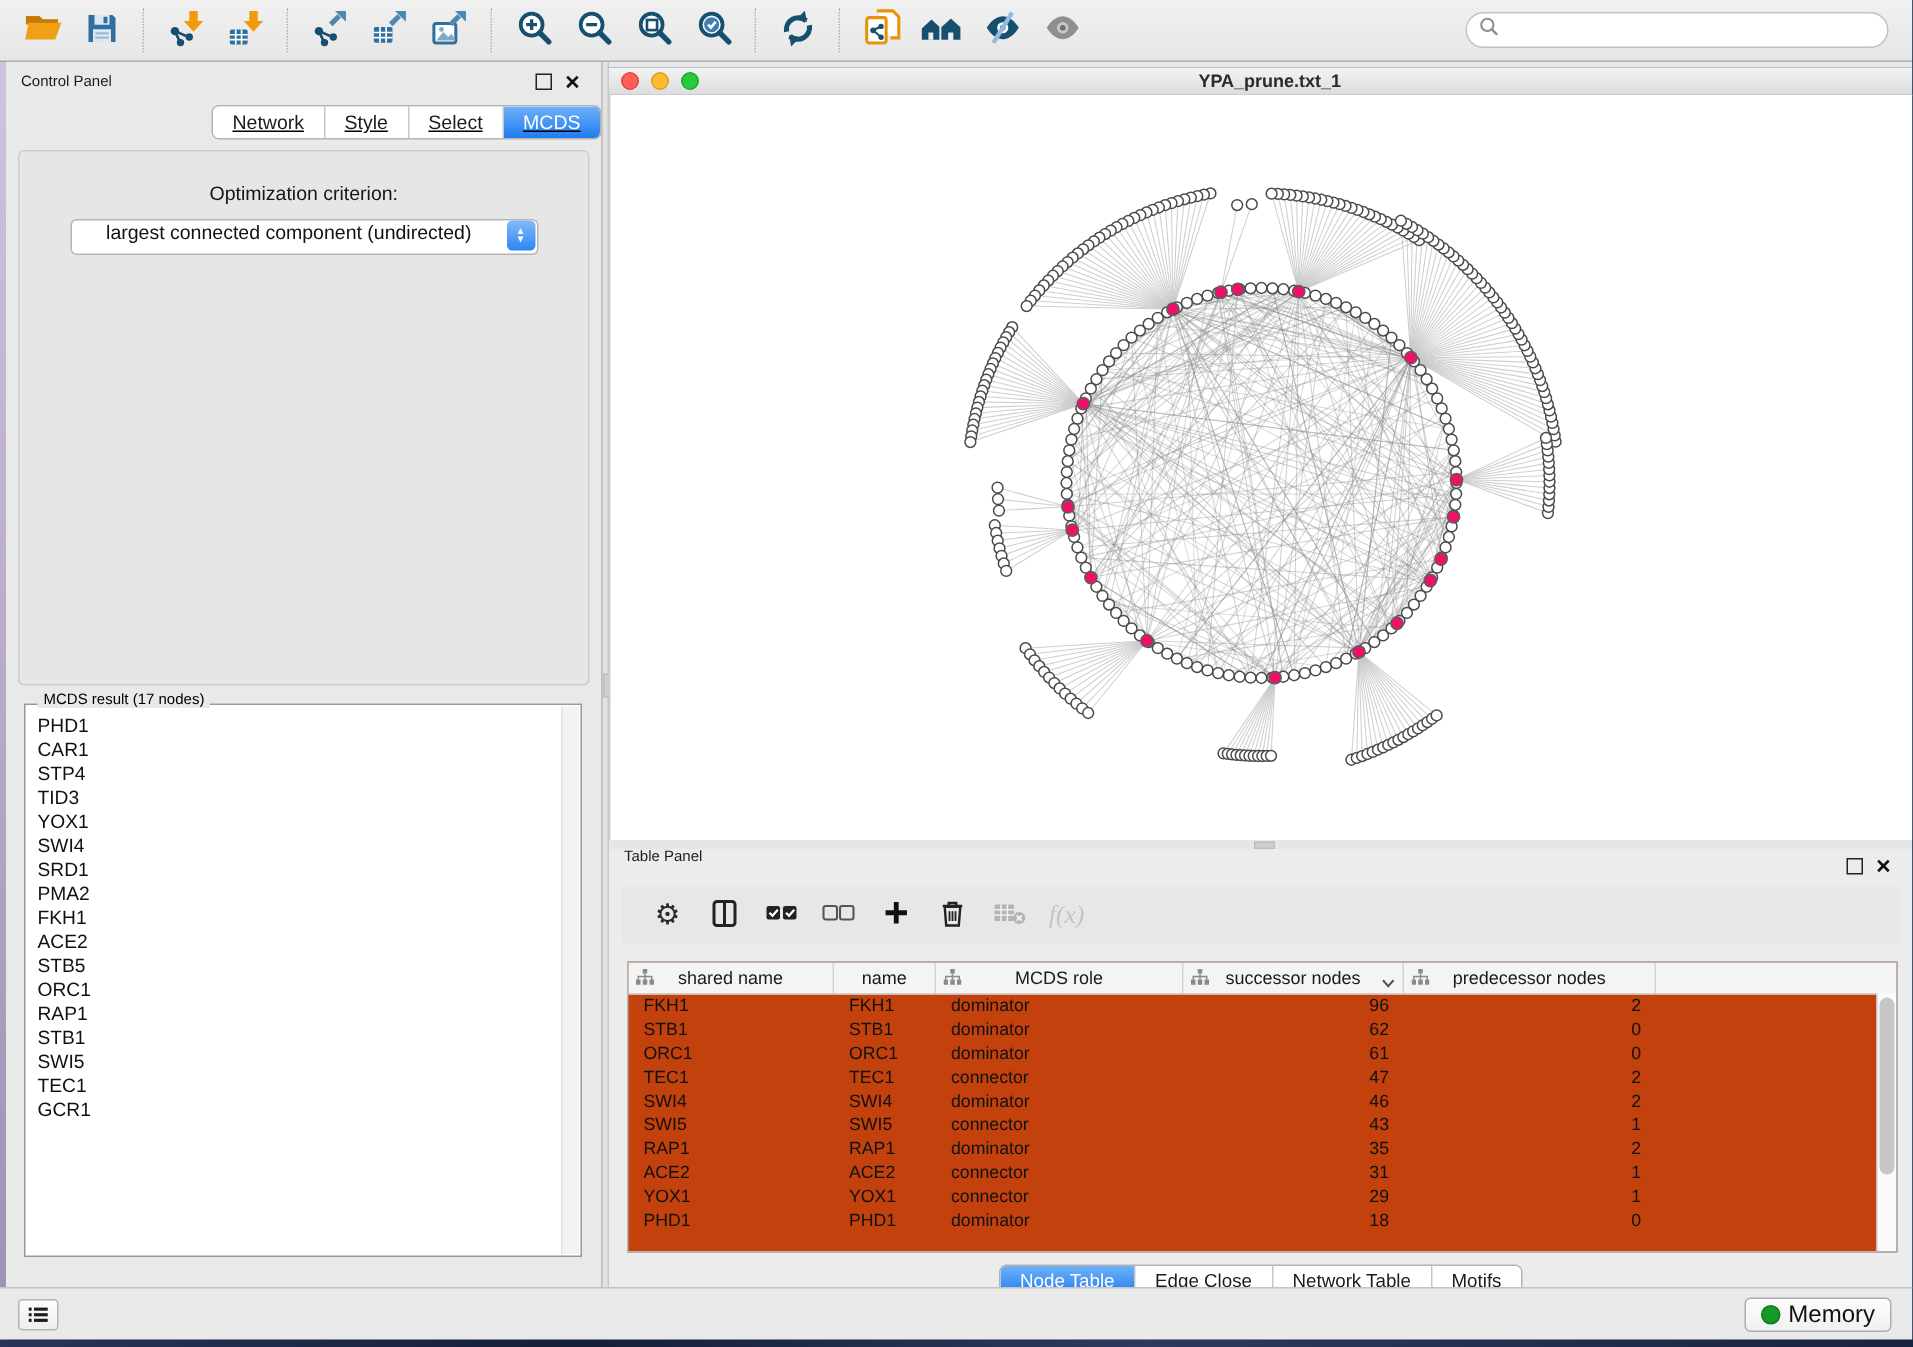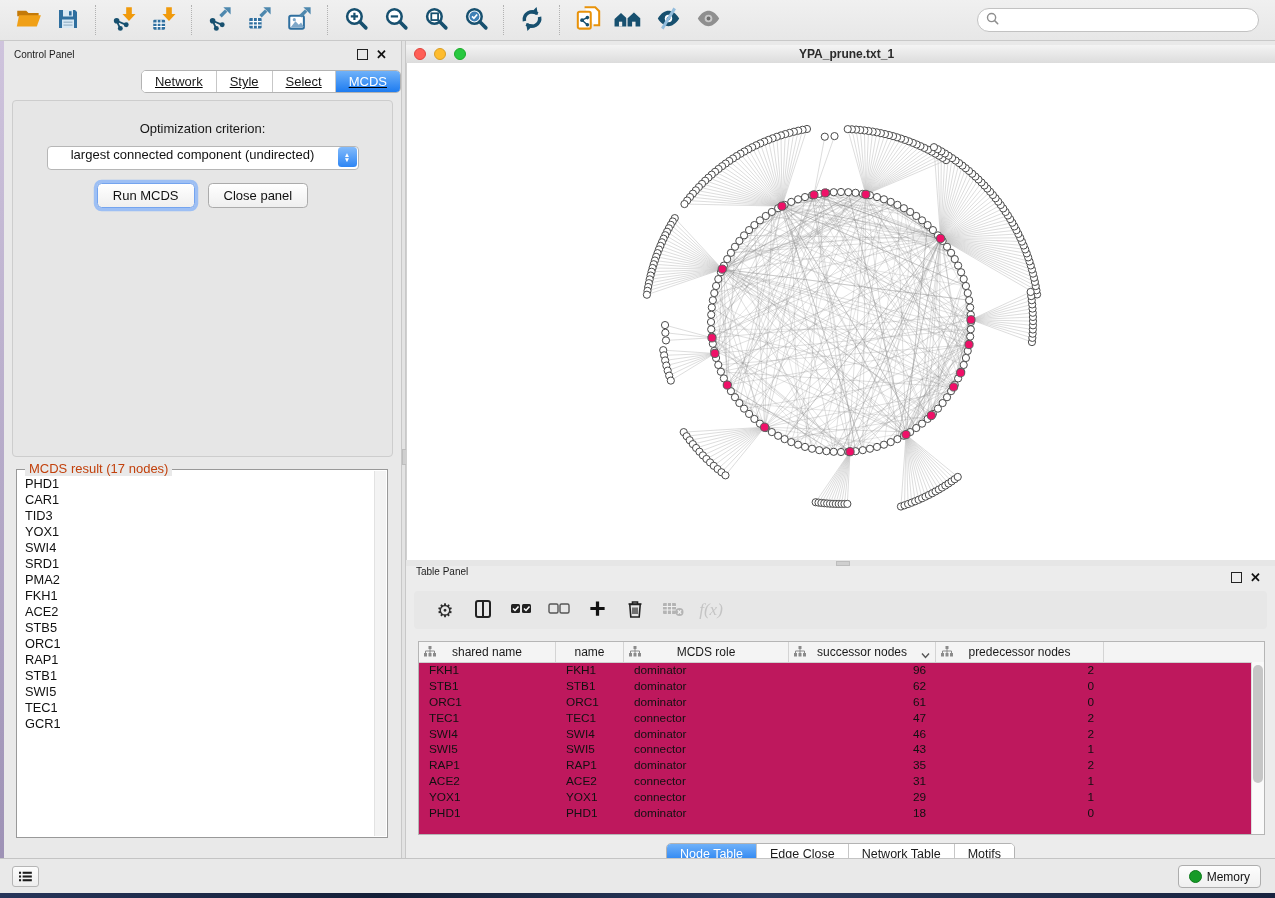--- a/index.html
+++ b/index.html
@@ -37,21 +37,21 @@
   .mac-select{display:flex;align-items:flex-start;width:312px;height:24px;background:#fff;border:1px solid #b6b6b6;border-radius:4px;
     margin:10px auto 0 auto;box-sizing:border-box;cursor:pointer;}
   .mac-select .val{flex:1;font-size:13px;color:#111;text-align:center;white-space:nowrap;overflow:hidden;}
   .stepper{width:19px;height:20px;margin-right:1px;border-radius:3.5px;background:linear-gradient(#83bbfb,#2d85f4);
     color:#fff;display:flex;flex-direction:column;align-items:center;justify-content:center;font-size:6.5px;line-height:5px;}
   .btn-row{display:flex;justify-content:center;gap:13px;margin-top:13px;}
   .mac-btn{background:linear-gradient(#ffffff,#efefef);border:1px solid #ababab;border-radius:4.5px;padding:4px 15px;
     font-size:13px;color:#111;cursor:pointer;}
   .mac-btn.focused{box-shadow:0 0 0 3.2px rgba(96,158,255,.55);border-color:#74a4ef;}
   .result-box{position:absolute;left:12px;right:13px;top:428px;bottom:20px;background:#fff;border:1px solid #999;}
-  .result-legend{position:absolute;top:-9px;left:8px;background:#e9e9e9;padding:0 4px;font-size:13px;color:#c2410c;}
+  .result-legend{position:absolute;top:-9px;left:8px;background:#e9e9e9;padding:0 4px;font-size:10px;color:#000000;}
   .result-list{position:absolute;left:0;right:13px;top:4px;bottom:2px;overflow:hidden;padding:2px 0 0 8px;}
   .result-item{font-size:12.8px;line-height:16px;color:#111;}
   .result-scroll{position:absolute;right:1px;top:1px;bottom:1px;width:11px;background:#f3f3f3;border-left:1px solid #e2e2e2;}
   
   .v-divider{position:absolute;left:401px;top:41px;width:5px;height:817px;background:#e3e3e3;border-left:1px solid #c8c8c8;border-right:1px solid #c8c8c8;box-sizing:border-box;cursor:col-resize;}
   .v-handle{position:absolute;left:0px;top:408px;width:3px;height:14px;background:#cfcfcf;border:1px solid #bdbdbd;}
   .h-divider{position:absolute;left:406px;right:0;top:560px;height:6px;background:#e6e6e6;cursor:row-resize;}
   .h-handle{position:absolute;left:430px;top:1px;width:12px;height:3px;background:#cfcfcf;border:1px solid #bdbdbd;}
   
   .net-gap{position:absolute;left:406px;right:0;top:41px;height:4px;background:#e9e9e9;}
@@ -65,42 +65,42 @@
   .net-title{position:absolute;left:12px;right:0;text-align:center;font-size:12px;font-weight:bold;color:#2a2a2a;}
   .net-canvas{position:absolute;left:406px;right:0;top:63px;height:497px;background:#fff;border-left:1px solid #d0d0d0;box-sizing:border-box;}
   
   .table-panel{position:absolute;left:406px;right:0;top:566px;height:292px;background:#ececec;}
   .tp-header{height:23px;display:flex;padding:0 10px;}
   .tp-toolbar{margin:2px 8px 0 8px;height:38px;background:#e7e7e7;border-radius:4px;display:flex;align-items:center;padding-left:14px;gap:4px;}
   .tp-tbtn{width:34px;height:30px;display:flex;align-items:center;justify-content:center;background:none;border:none;cursor:pointer;}
   .tp-tbtn.disabled{opacity:.45;cursor:default;}
   .gear-txt{font-size:19px;color:#2b2b2b;line-height:19px;}
   .fx-txt{font-family:"Liberation Serif","DejaVu Serif",serif;font-style:italic;font-size:17px;color:#9a9a9a;}
-  .tp-table{position:absolute;left:12px;top:75px;width:847px;height:194px;background:#be185d;border:1px solid #b5b5b5;box-sizing:border-box;}
+  .tp-table{position:absolute;left:12px;top:75px;width:847px;height:194px;background:#c2410c;border:1px solid #b5b5b5;box-sizing:border-box;}
   .tp-head{display:flex;height:20px;background:#f4f4f4;border-bottom:1px solid #cfcfcf;}
   .th{position:relative;display:flex;align-items:center;justify-content:center;border-right:1px solid #d4d4d4;box-sizing:border-box;
     font-size:12px;color:#1a1a1a;}
   .th .tree{position:absolute;left:5px;top:4px;}
   .th .sort{position:absolute;right:5px;top:6px;}
   .col1{width:137px}.col2{width:68px}.col3{width:165px}.col4{width:147px}.col5{width:168px}
   .tp-body{position:absolute;left:0;right:12px;top:20px;bottom:0;overflow:hidden;}
   .tp-row{display:flex;height:15.9px;align-items:center;cursor:default;}
   .td{font-size:11.8px;color:#111;box-sizing:border-box;white-space:nowrap;overflow:hidden;}
   .td.t{padding-left:10px;text-align:left;}
   .td.n{padding-right:10px;text-align:right;}
   .tp-scroll{position:absolute;right:0;top:20px;bottom:0;width:12px;background:#fafafa;border-left:1px solid #ddd;}
   .tp-thumb{position:absolute;left:1px;right:1px;top:3px;height:118px;background:#c6c6c6;border-radius:5px;}
   .tp-tabs-row{position:absolute;left:0;right:0;top:277px;display:flex;justify-content:center;}
   .tp-tabs-row .seg .seg-btn{font-size:12.5px;padding:3px 13px;}
   
   .statusbar{position:absolute;left:0;right:0;bottom:5px;height:35px;background:#e9e9e9;border-top:1px solid #c4c4c4;box-sizing:border-box;}
   .sb-left-btn{position:absolute;left:12px;top:7px;width:27px;height:21px;background:linear-gradient(#fcfcfc,#eee);
     border:1px solid #b5b5b5;border-radius:3px;display:flex;align-items:center;justify-content:center;cursor:pointer;}
   .memory-btn{position:absolute;right:14px;top:6px;height:23px;background:linear-gradient(#fdfdfd,#f0f0f0);
-    border:1px solid #adadad;border-radius:4px;display:flex;align-items:center;gap:5px;padding:0 10px;font-size:12px;color:#111;cursor:pointer;}
+    border:1px solid #adadad;border-radius:4px;display:flex;align-items:center;gap:5px;padding:0 10px;font-size:16px;color:#111;cursor:pointer;}
   .mem-dot{width:11px;height:11px;border-radius:50%;background:#169a27;border:1px solid #0d7a1b;}
 </style>
 </head>
 <body>
 
 <div class="toolbar" id="main-toolbar">
     <button class="tb-btn">
       <span><svg width="27" height="27" viewBox="0 0 24 24">
           <path fill="#c47a08" d="M2 5h8l2 2h9v3H2z"></path>
           <path fill="#f0a017" d="M3.6 9h19.4l-3.6 10H1.6z"></path>
@@ -286,30 +286,27 @@
   </div>
   <div class="cp-content">
     <div class="opt-label">Optimization criterion:</div>
     <div class="mac-select">
       <span class="val">largest connected component (undirected)</span>
       <span class="stepper">
           <span>▲</span>
           <span>▼</span>
         </span>
     </div>
-    <div class="btn-row">
-      <button class="mac-btn focused">Run MCDS</button>
-      <button class="mac-btn">Close panel</button>
-    </div>
   </div>
   <div class="result-box">
     <span class="result-legend">MCDS result (17 nodes)</span>
     <div class="result-list" id="result-list">
         <div class="result-item">PHD1</div>
         <div class="result-item">CAR1</div>
+        <div class="result-item">STP4</div>
         <div class="result-item">TID3</div>
         <div class="result-item">YOX1</div>
         <div class="result-item">SWI4</div>
         <div class="result-item">SRD1</div>
         <div class="result-item">PMA2</div>
         <div class="result-item">FKH1</div>
         <div class="result-item">ACE2</div>
         <div class="result-item">STB5</div>
         <div class="result-item">ORC1</div>
         <div class="result-item">RAP1</div>

